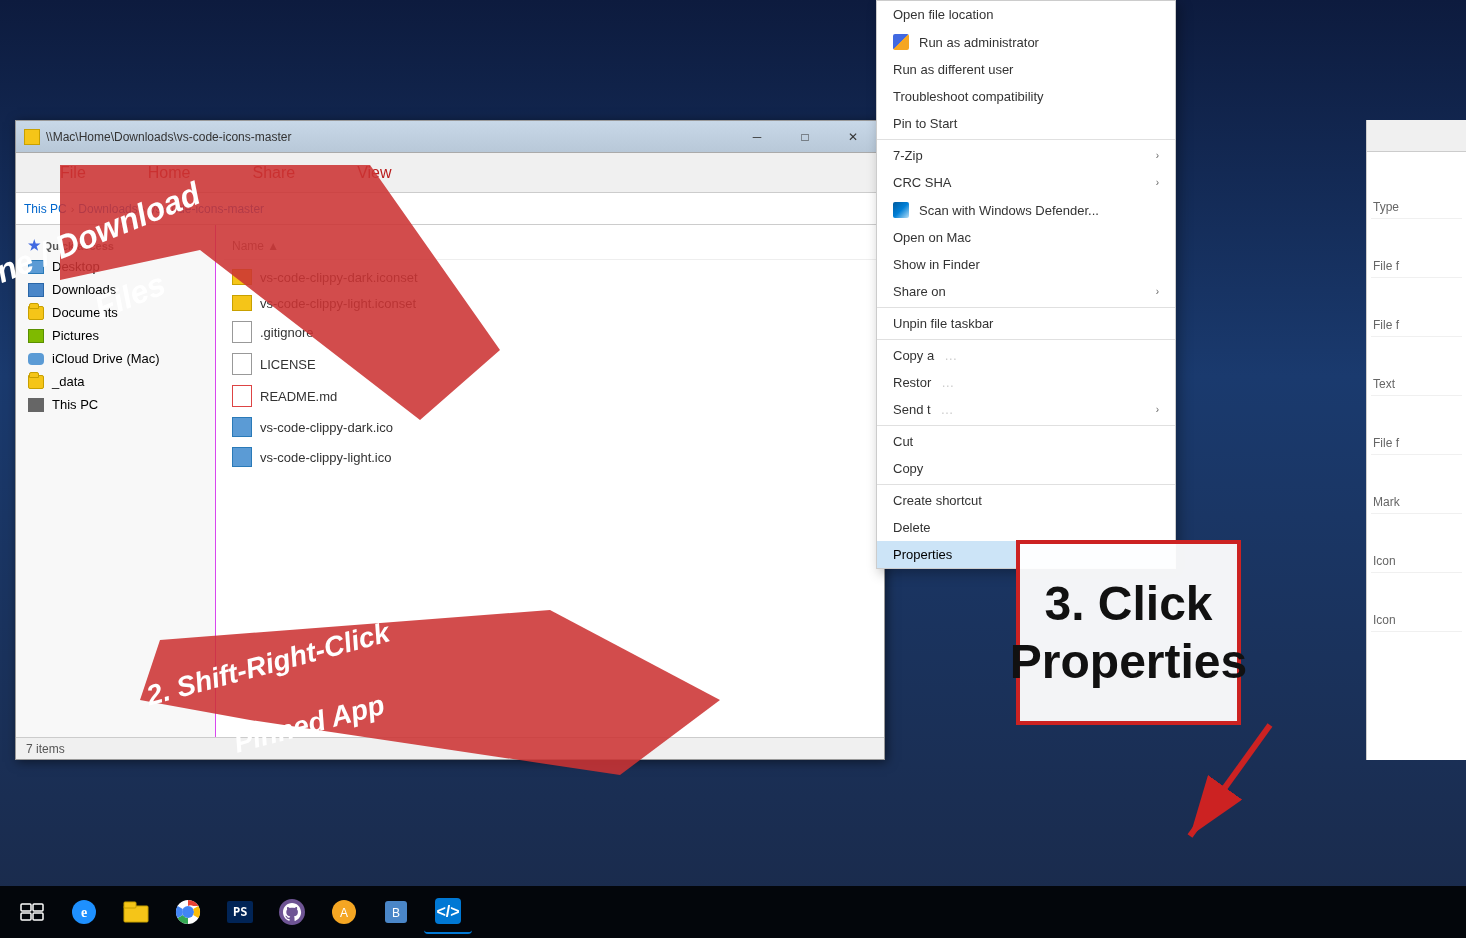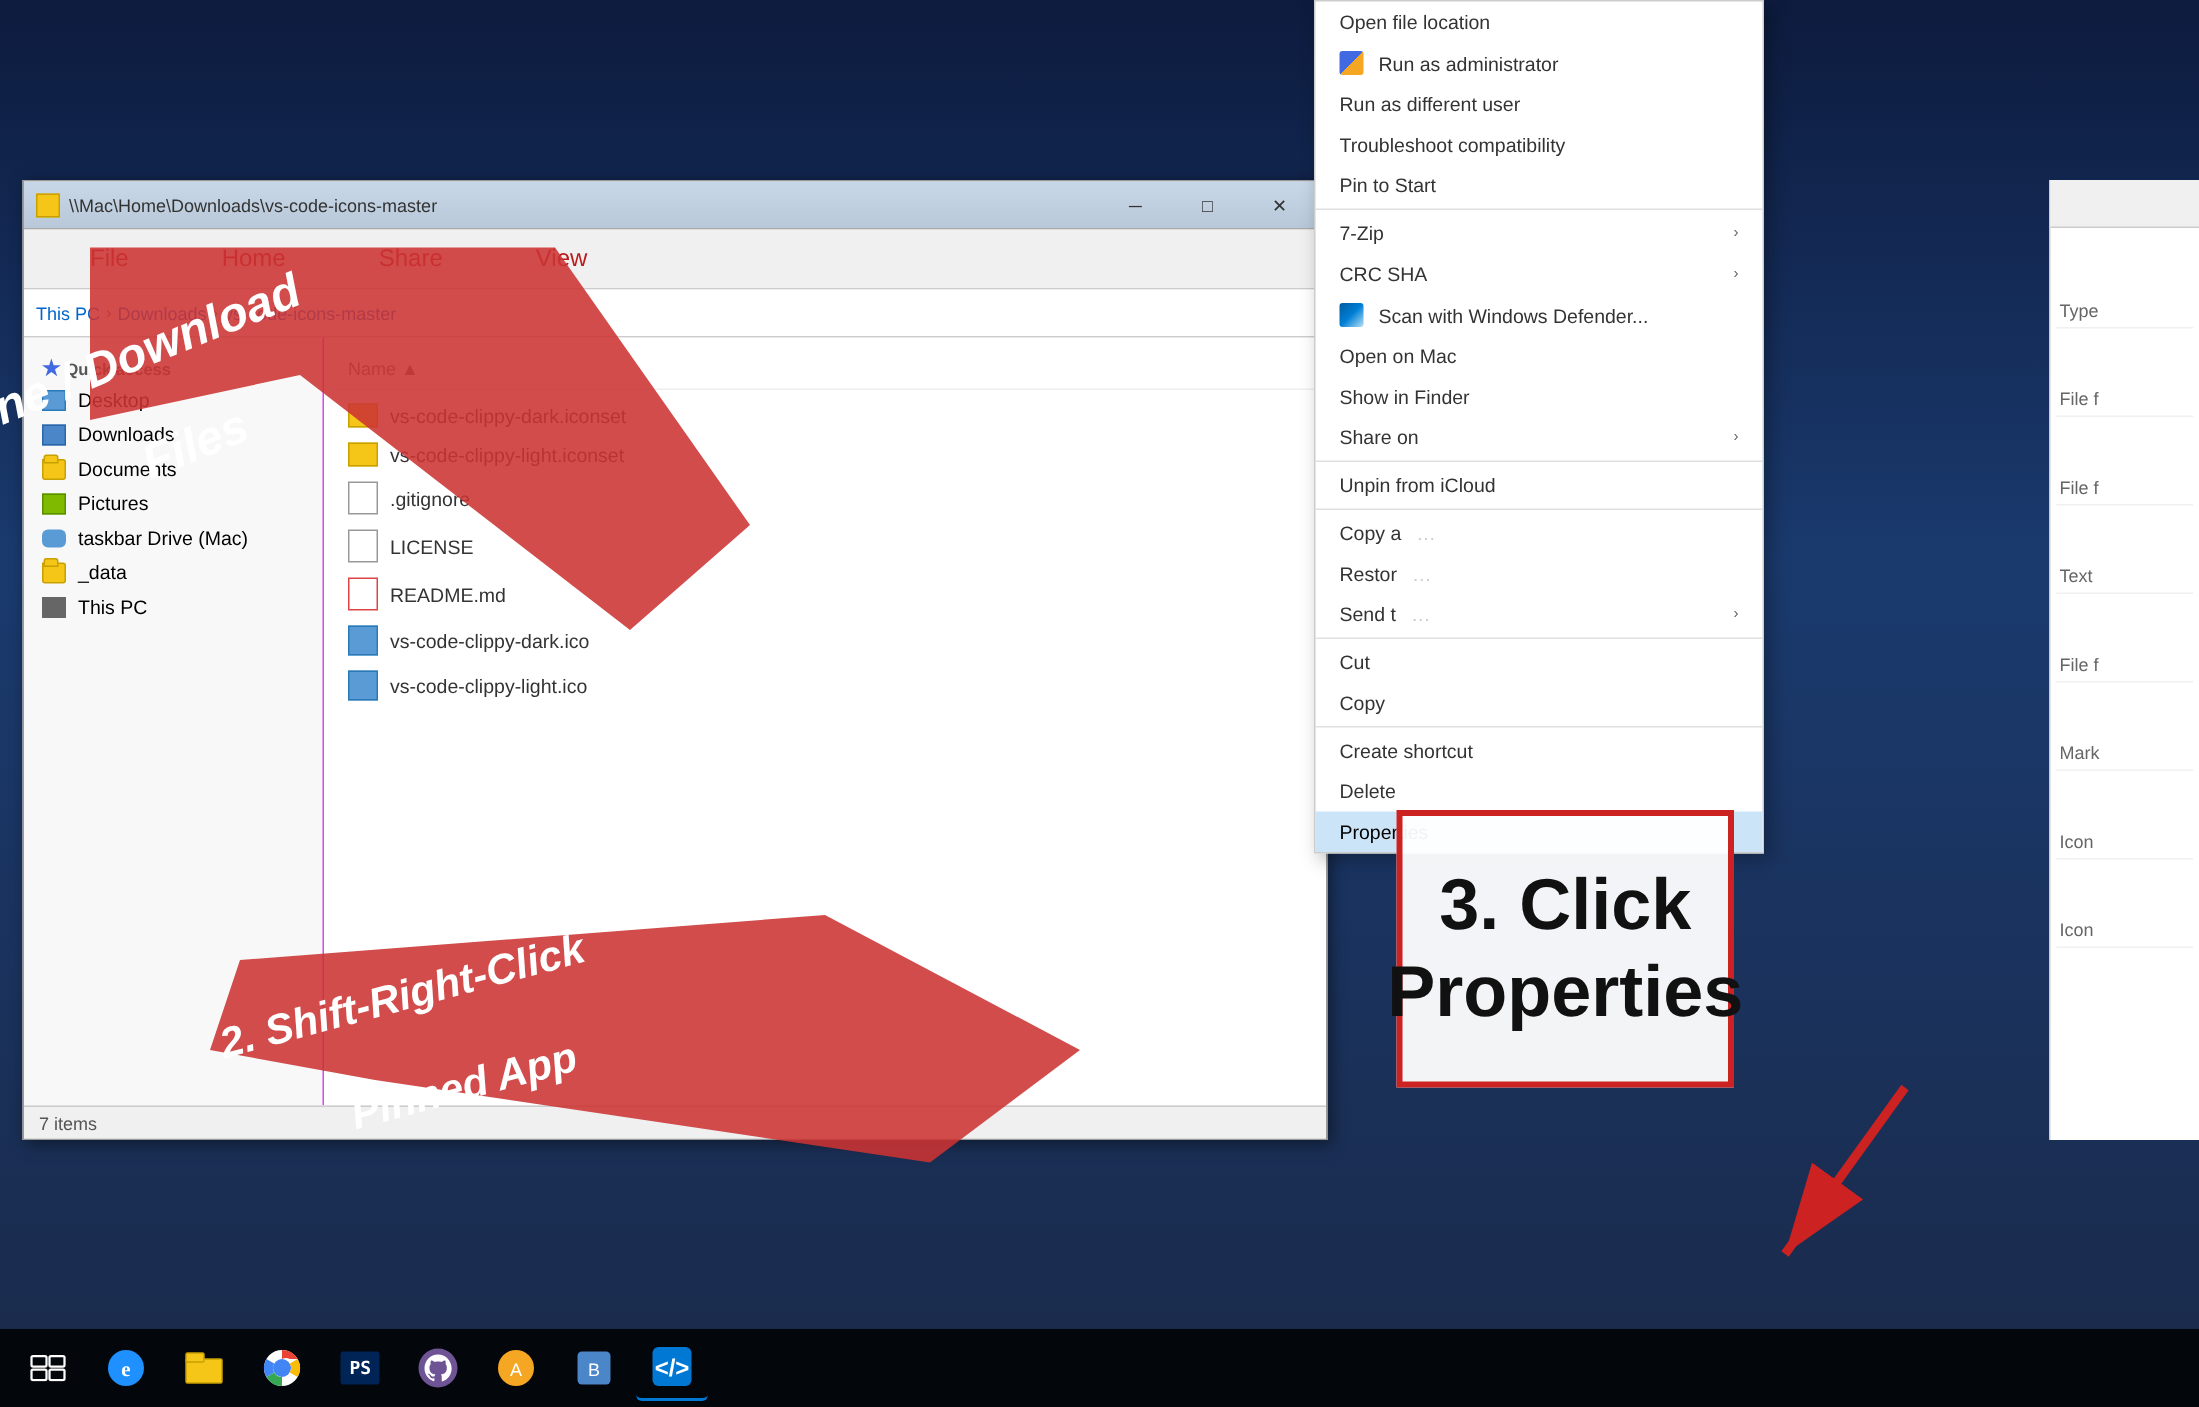--- a/index.html
+++ b/index.html
@@ -422,21 +422,21 @@
       align-items: center;
       justify-content: center;
       cursor: pointer;
       border-radius: 4px;
       flex-shrink: 0;
     }
 
     .annotation-box-3 {
       position: absolute;
       top: 540px;
-      left: 931px;
+      left: 1016px;
       width: 225px;
       height: 185px;
       border: 4px solid #cc2222;
       z-index: 201;
       pointer-events: none;
       background: rgba(255,255,255,0.95);
       display: flex;
       align-items: center;
       justify-content: center;
     }
@@ -511,21 +511,21 @@
       <div class="sidebar-item">
         <span class="folder-icon"></span>
         <span>Documents</span>
       </div>
       <div class="sidebar-item">
         <span class="pictures-icon"></span>
         <span>Pictures</span>
       </div>
       <div class="sidebar-item">
         <span class="icloud-icon"></span>
-        <span>taskbar Drive (Mac)</span>
+        <span>iCloud Drive (Mac)</span>
       </div>
       <div class="sidebar-item">
         <span class="folder-icon"></span>
         <span>_data</span>
       </div>
       <div class="sidebar-item">
         <span class="pc-icon"></span>
         <span>This PC</span>
       </div>
     </div>
@@ -608,21 +608,21 @@
     <span class="defender-icon-img"></span>
     Scan with Windows Defender...
   </div>
   <div class="ctx-item">Open on Mac</div>
   <div class="ctx-item">Show in Finder</div>
   <div class="ctx-item">
     Share on
     <span class="submenu-arrow">›</span>
   </div>
   <div class="ctx-separator"></div>
-  <div class="ctx-item">Unpin from iCloud</div>
+  <div class="ctx-item">Unpin file taskbar</div>
   <div class="ctx-separator"></div>
   <div class="ctx-item">Copy a<span style="color:#ccc">…</span></div>
   <div class="ctx-item">Restor<span style="color:#ccc">…</span></div>
   <div class="ctx-item">
     Send t<span style="color:#ccc">…</span>
     <span class="submenu-arrow">›</span>
   </div>
   <div class="ctx-separator"></div>
   <div class="ctx-item">Cut</div>
   <div class="ctx-item">Copy</div>

